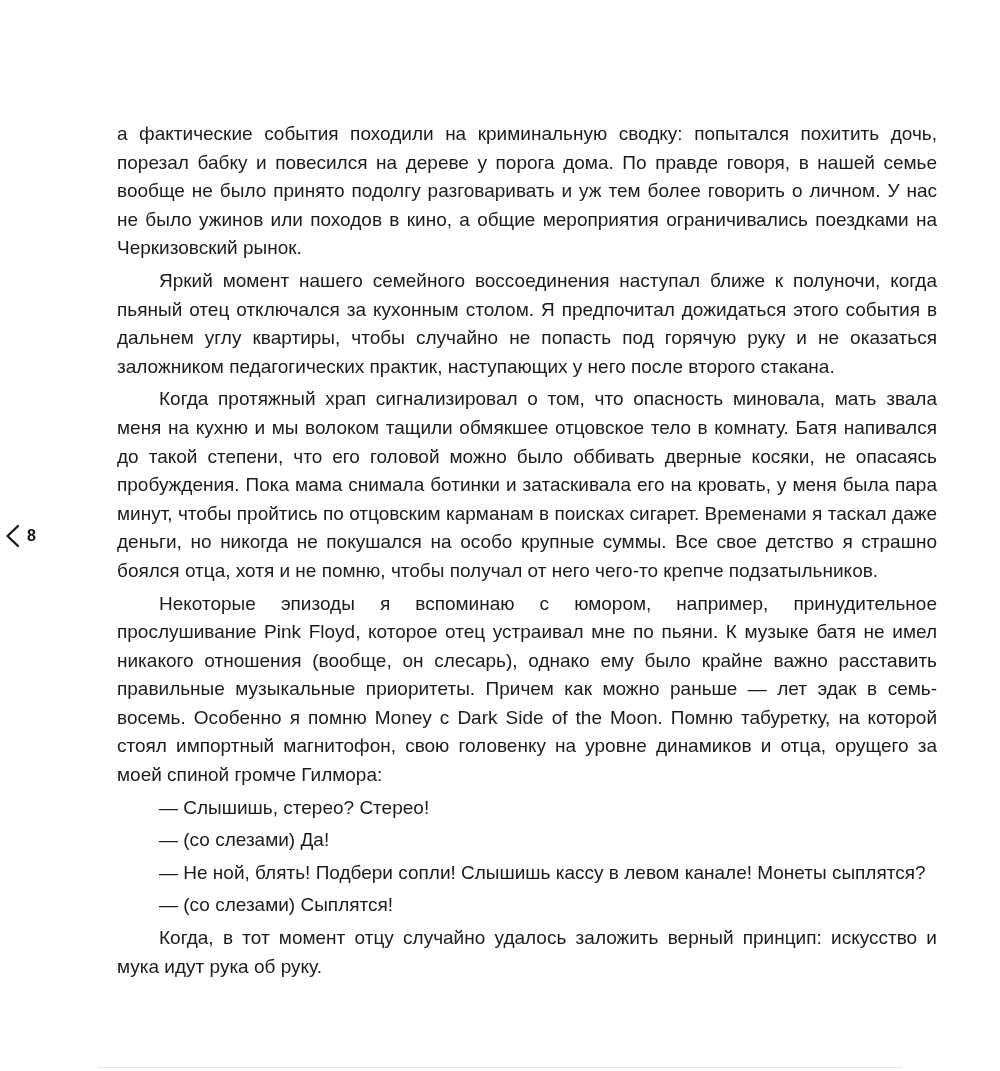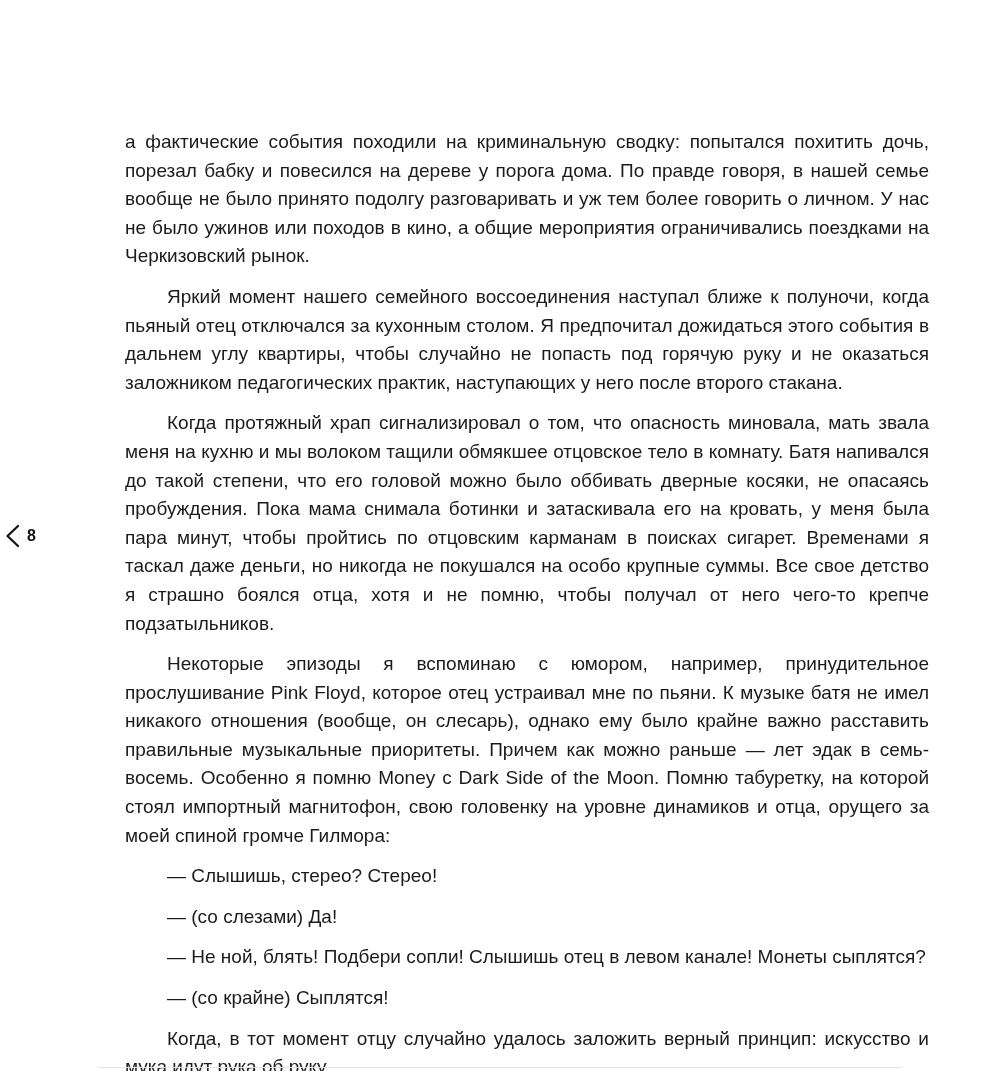--- a/index.html
+++ b/index.html
@@ -18,21 +18,21 @@
     position: absolute;
     left: 113px;
     top: 116px;
     width: 828px;
     color: #1b1b1b;
     font-size: 19px;
     line-height: 28.6px;
     text-align: justify;
   }
   .para {
-    margin: 12px;
+    margin: 4px;
     text-indent: 42px;
   }
   .para.first {
     text-indent: 0;
   }
   .page-marker {
     position: absolute;
     left: 5px;
     top: 524px;
     display: flex;
@@ -69,18 +69,18 @@
   <span class="page-num">8</span>
 </div>
 
 <div class="page-text">
   <p class="para first">а фактические события походили на криминальную сводку: попытался похитить дочь, порезал бабку и повесился на дереве у порога дома. По правде говоря, в нашей семье вообще не было принято подолгу разговаривать и уж тем более говорить о личном. У нас не было ужинов или походов в кино, а общие мероприятия ограничивались поездками на Черкизовский рынок.</p>
   <p class="para">Яркий момент нашего семейного воссоединения наступал ближе к полуночи, когда пьяный отец отключался за кухонным столом. Я предпочитал дожидаться этого события в дальнем углу квартиры, чтобы случайно не попасть под горячую руку и не оказаться заложником педагогических практик, наступающих у него после второго стакана.</p>
   <p class="para">Когда протяжный храп сигнализировал о том, что опасность миновала, мать звала меня на кухню и мы волоком тащили обмякшее отцовское тело в комнату. Батя напивался до такой степени, что его головой можно было оббивать дверные косяки, не опасаясь пробуждения. Пока мама снимала ботинки и затаскивала его на кровать, у меня была пара минут, чтобы пройтись по отцовским карманам в поисках сигарет. Временами я таскал даже деньги, но никогда не покушался на особо крупные суммы. Все свое детство я страшно боялся отца, хотя и не помню, чтобы получал от него чего-то крепче подзатыльников.</p>
   <p class="para">Некоторые эпизоды я вспоминаю с юмором, например, принудительное прослушивание Pink Floyd, которое отец устраивал мне по пьяни. К музыке батя не имел никакого отношения (вообще, он слесарь), однако ему было крайне важно расставить правильные музыкальные приоритеты. Причем как можно раньше — лет эдак в семь-восемь. Особенно я помню Money с Dark Side of the Moon. Помню табуретку, на которой стоял импортный магнитофон, свою головенку на уровне динамиков и отца, орущего за моей спиной громче Гилмора:</p>
   <p class="para">— Слышишь, стерео? Стерео!</p>
   <p class="para">— (со слезами) Да!</p>
-  <p class="para">— Не ной, блять! Подбери сопли! Слышишь отец в левом канале! Монеты сыплятся?</p>
-  <p class="para">— (со крайне) Сыплятся!</p>
+  <p class="para">— Не ной, блять! Подбери сопли! Слышишь кассу в левом канале! Монеты сыплятся?</p>
+  <p class="para">— (со слезами) Сыплятся!</p>
   <p class="para">Когда, в тот момент отцу случайно удалось заложить верный принцип: искусство и мука идут рука об руку.</p>
 </div>
 
 <div class="page-edge"></div>
 
 </body></html>

